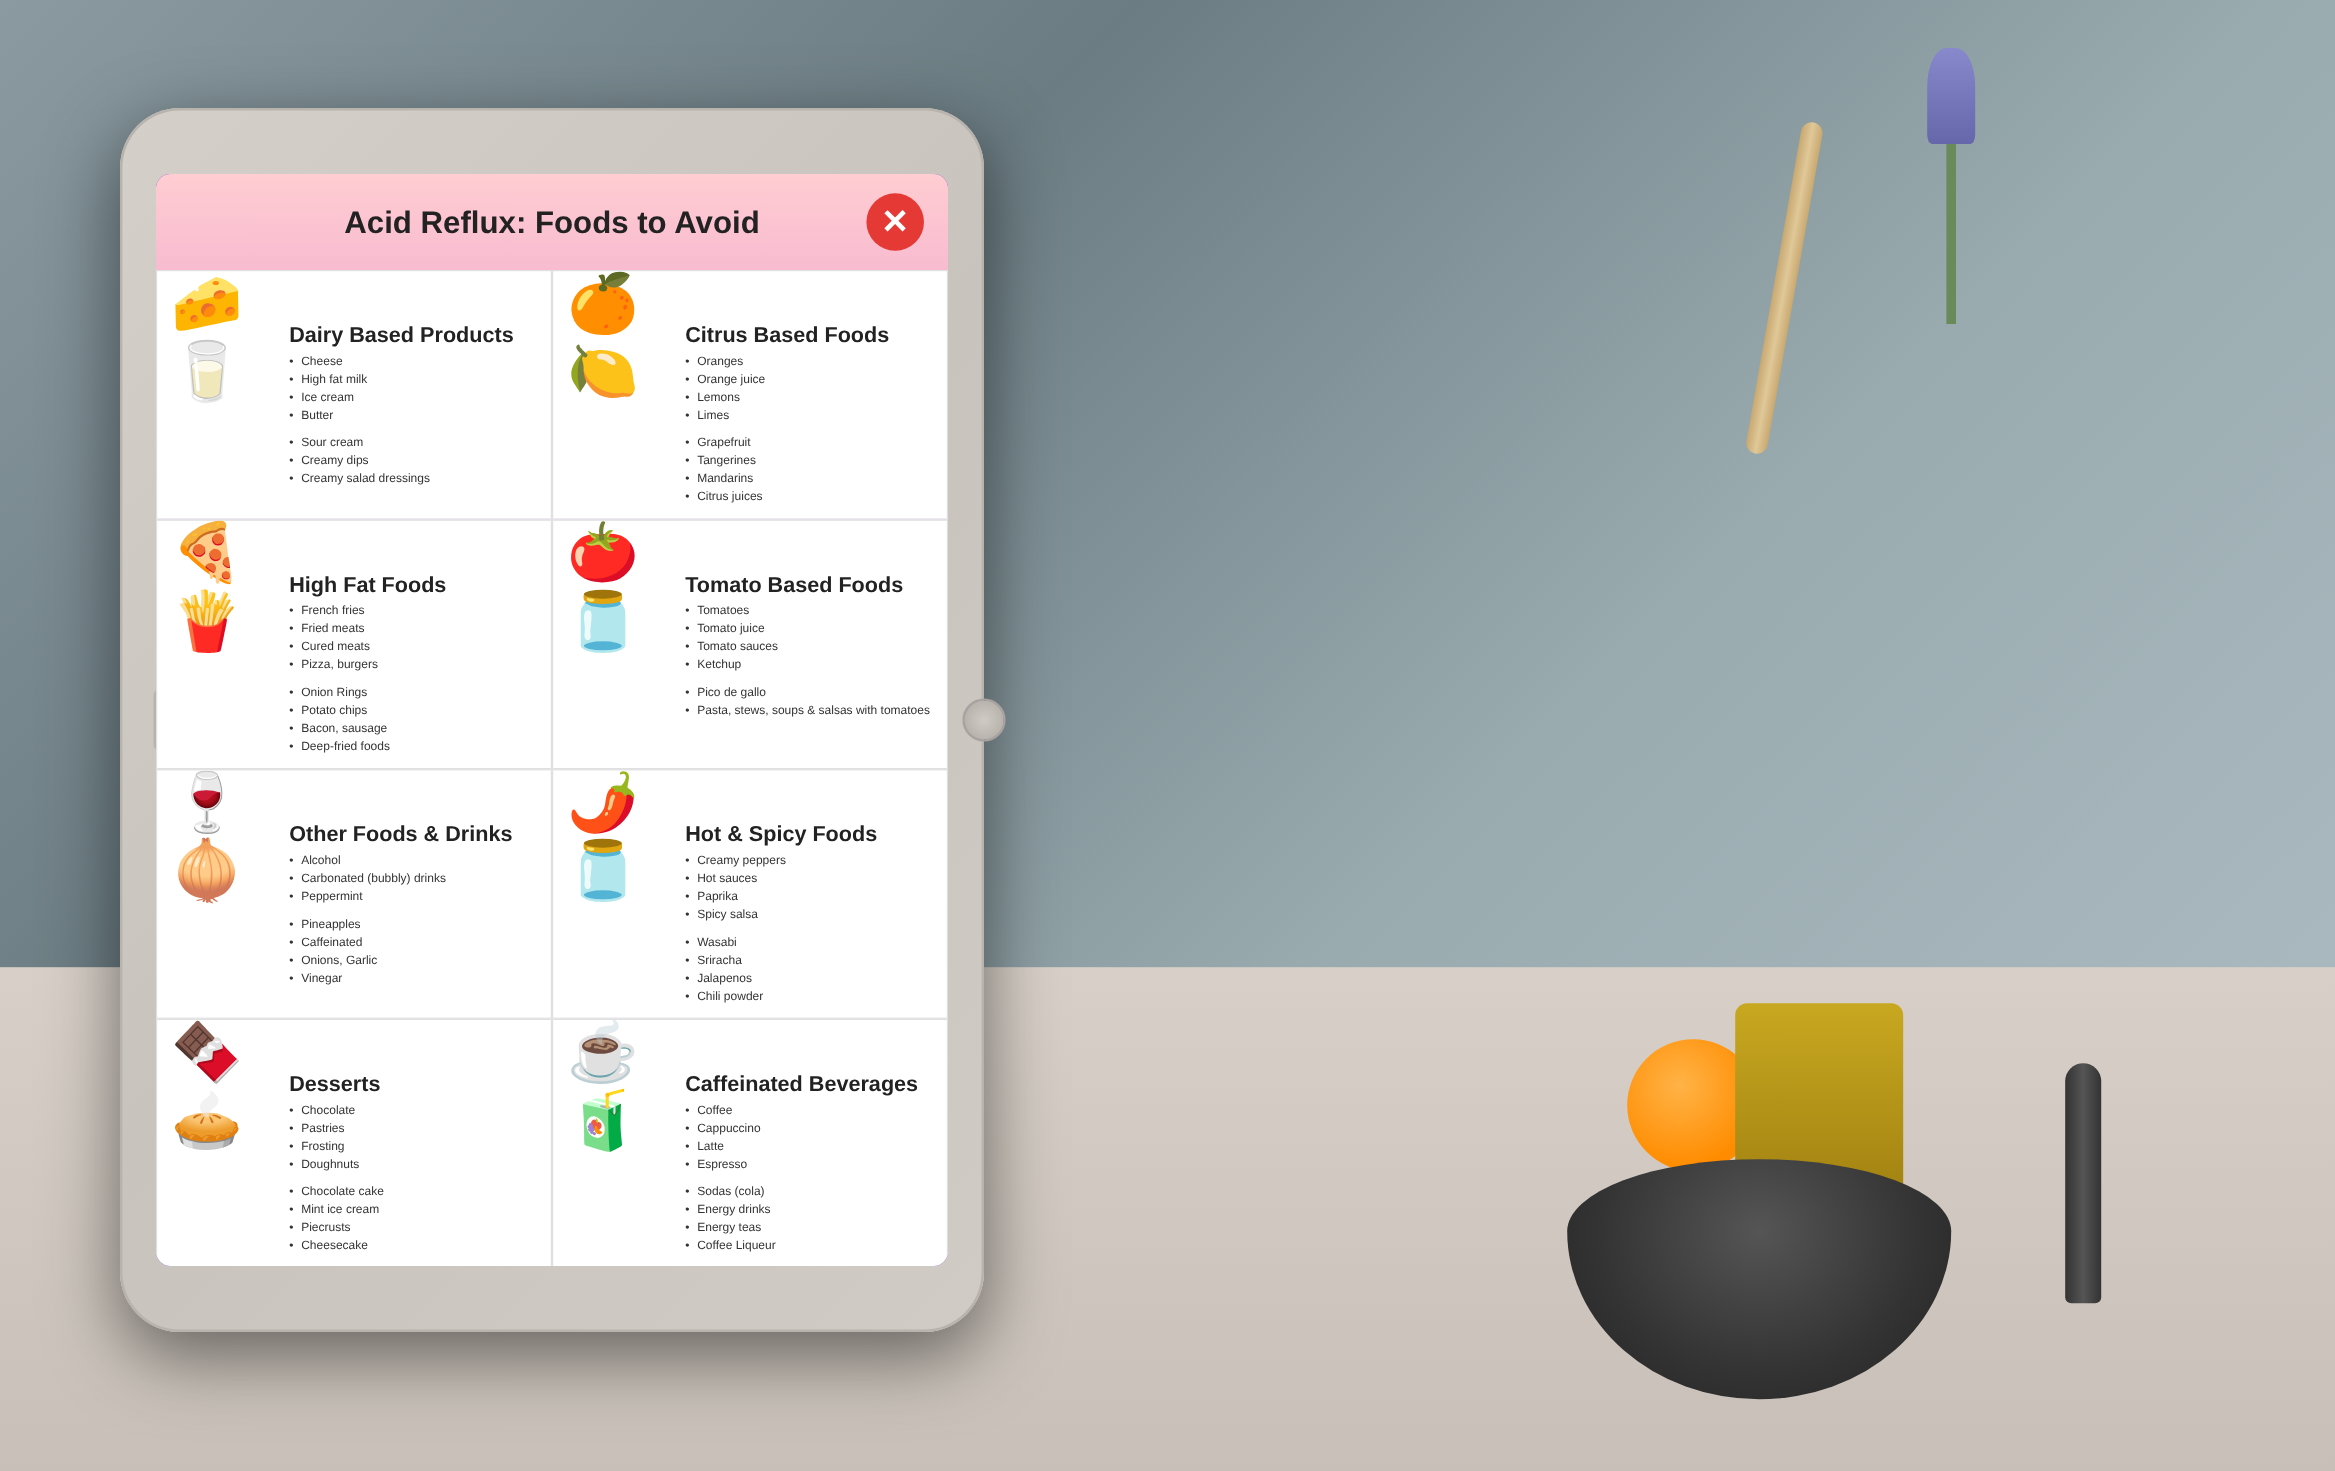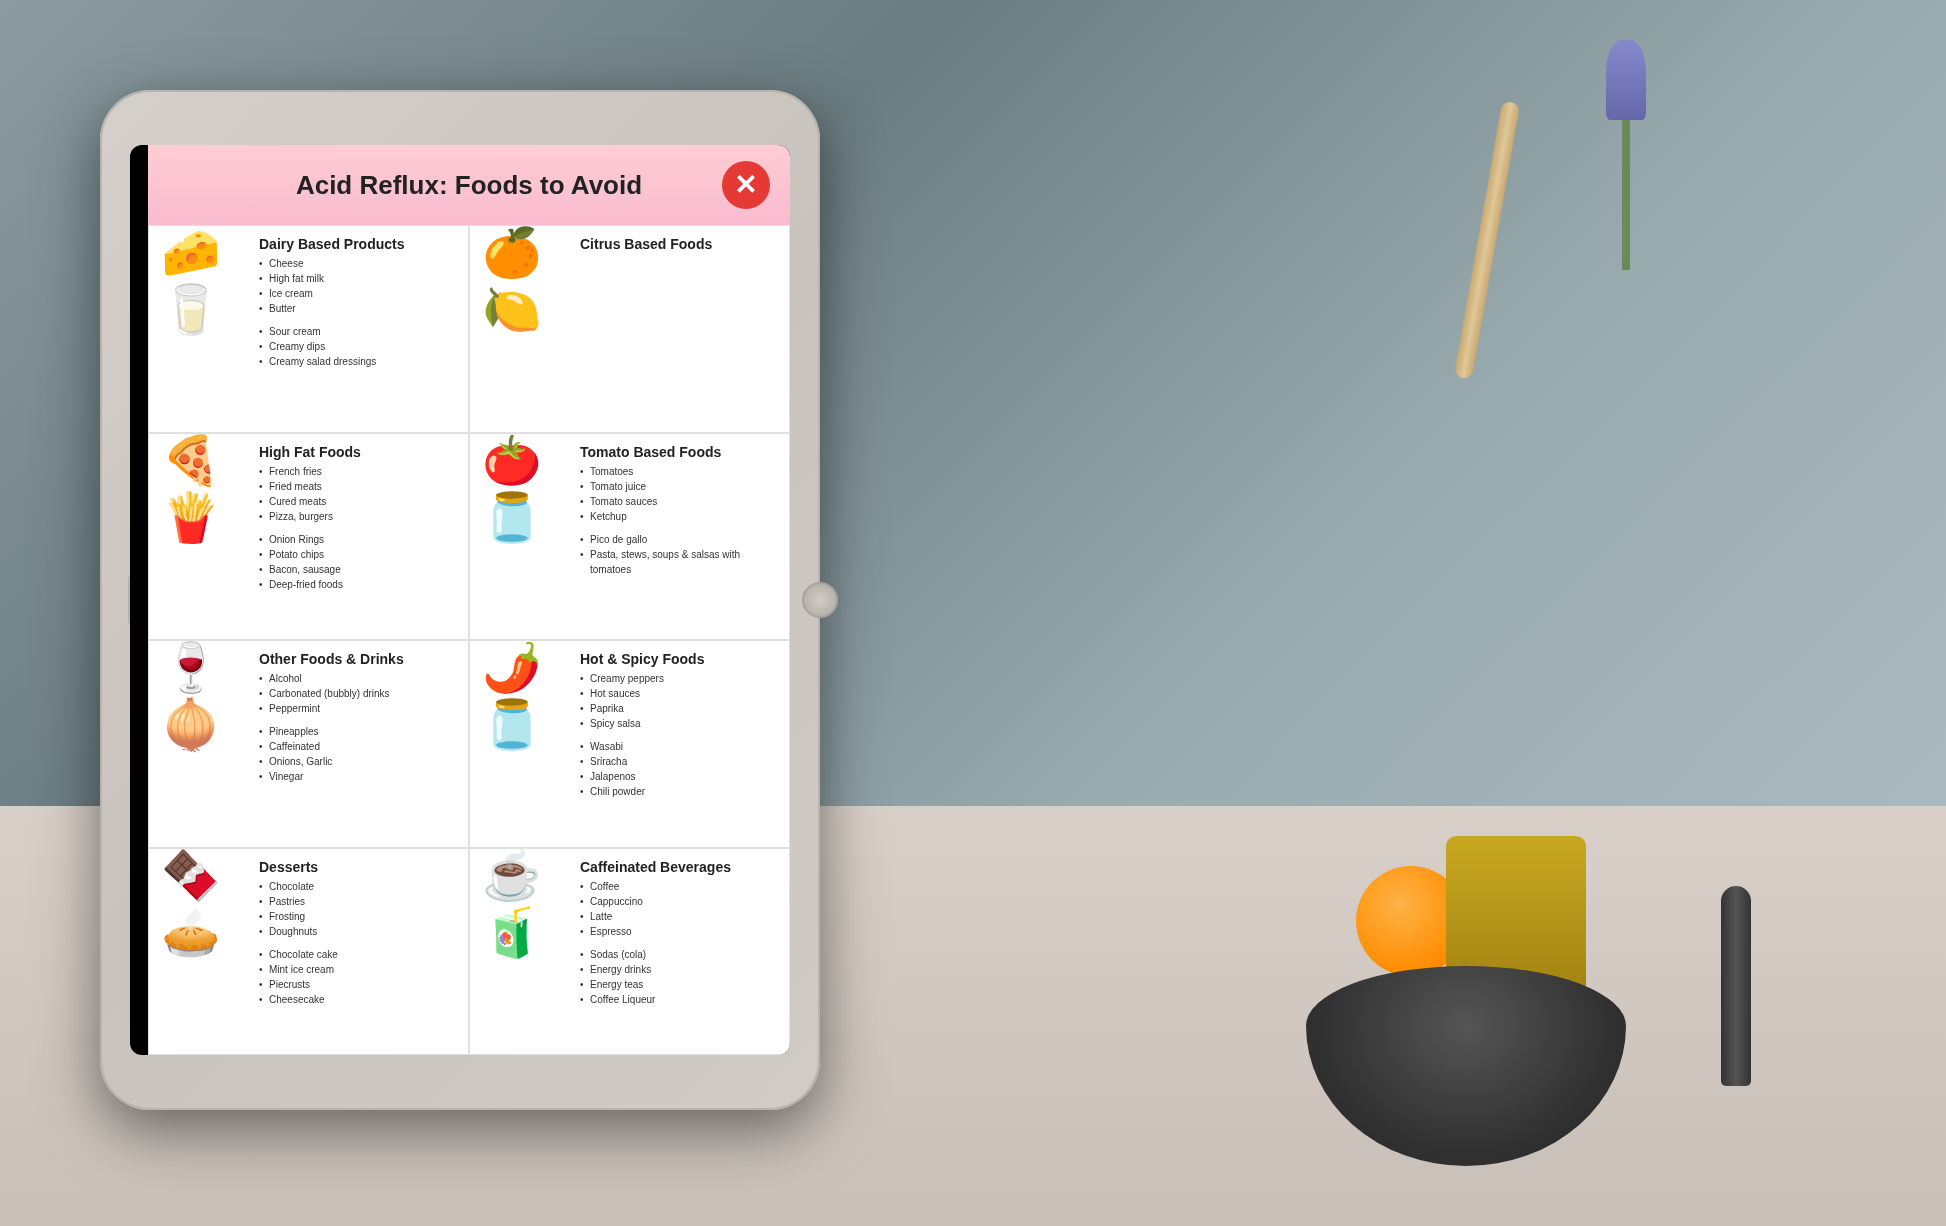--- a/index.html
+++ b/index.html
@@ -155,22 +155,21 @@
       background: #b8b3ac;
       border-radius: 4px;
     }
 
     
     .card {
       width: 100%;
       height: 100%;
       display: flex;
       flex-direction: column;
-      background: #000000;
-      padding-left: 18px;
+      background: #6d28d9;
     }
 
     .card-header {
       background: linear-gradient(180deg, #ffcdd2 0%, #f8bbd0 100%);
       padding: 16px 20px;
       display: flex;
       align-items: center;
       justify-content: space-between;
       flex-shrink: 0;
     }
@@ -229,24 +228,25 @@
       font-size: 48px;
       margin-right: 8px;
       flex-shrink: 0;
     }
 
     .cell-content {
       flex: 1;
     }
 
     .cell-title {
-      font-size: 14px;
+      font-size: 18px;
       font-weight: 900;
       color: #222;
       margin-bottom: 4px;
+      margin-top: 33px;
     }
 
     .cell-lists {
       display: flex;
       flex-direction: column;
       gap: 8px;
     }
 
     .cell-list {
       list-style: none;
@@ -320,20 +320,34 @@
                 <li>Creamy salad dressings</li>
               </ul>
             </div>
           </div>
         </div>
 
         <div class="cell">
           <div class="cell-image">🍊🍋</div>
           <div class="cell-content">
             <div class="cell-title">Citrus Based Foods</div>
+            <div class="cell-lists">
+              <ul class="cell-list">
+                <li>Oranges</li>
+                <li>Orange juice</li>
+                <li>Lemons</li>
+                <li>Limes</li>
+              </ul>
+              <ul class="cell-list">
+                <li>Grapefruit</li>
+                <li>Tangerines</li>
+                <li>Mandarins</li>
+                <li>Citrus juices</li>
+              </ul>
+            </div>
           </div>
         </div>
 
         <div class="cell">
           <div class="cell-image">🍕🍟</div>
           <div class="cell-content">
             <div class="cell-title">High Fat Foods</div>
             <div class="cell-lists">
               <ul class="cell-list">
                 <li>French fries</li>

